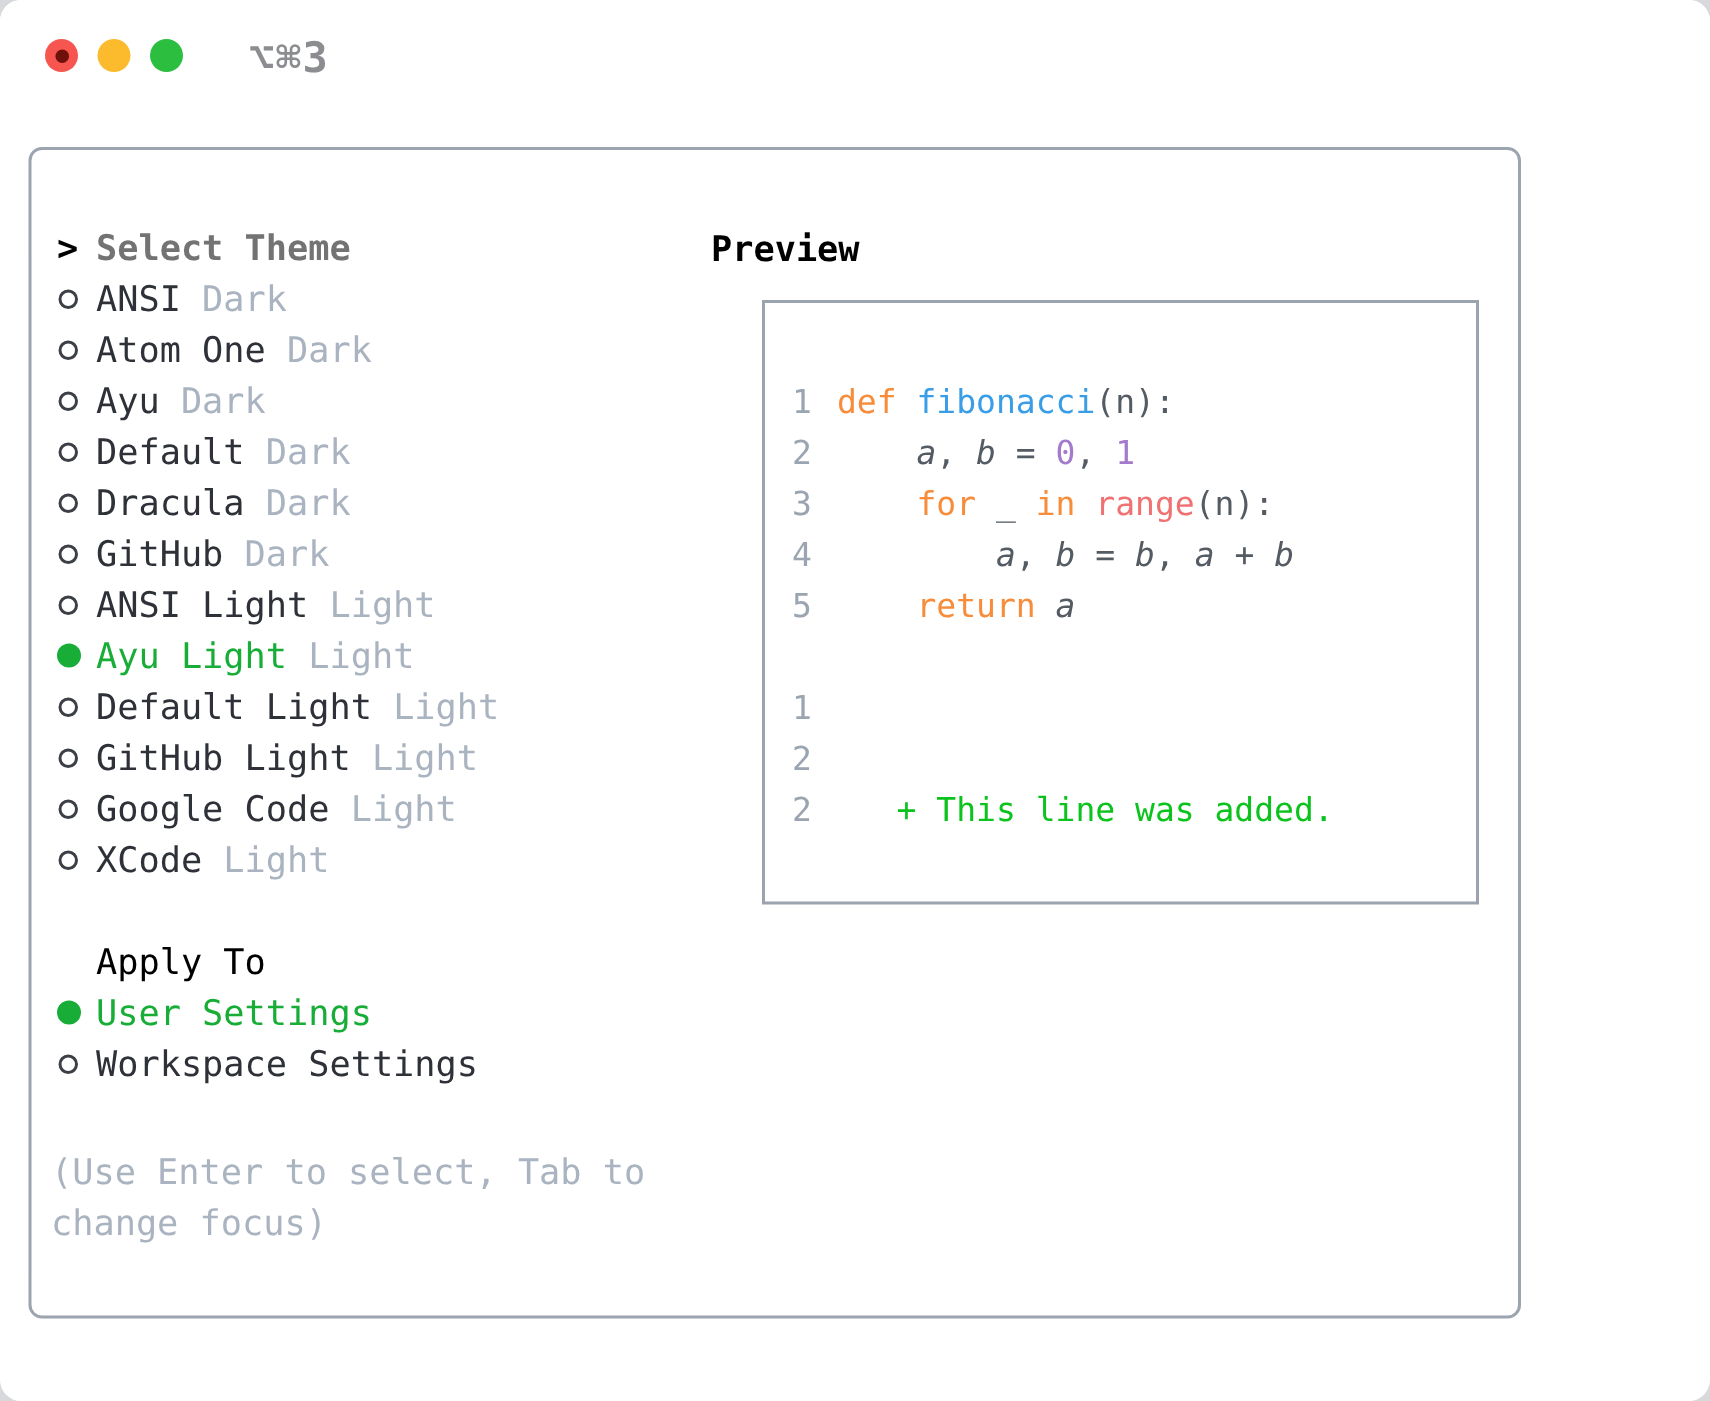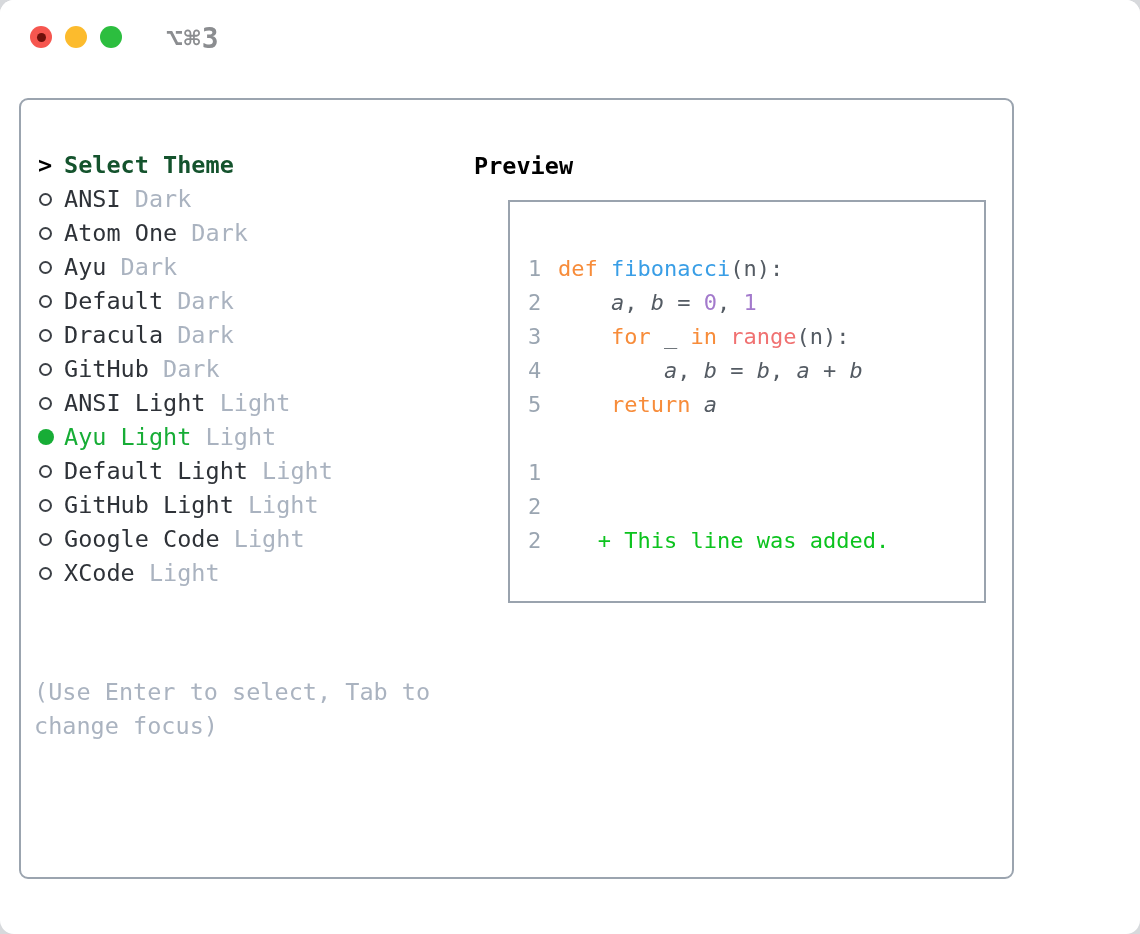--- a/index.html
+++ b/index.html
@@ -29,27 +29,27 @@
     border: 2px solid #9ba4af; border-radius: 9px; background: #fff;
   }
   
   .left-col { position: absolute; left: 17px; top: 48px; width: 445px; }
   .row { display: flex; align-items: center; height: 34px; font-size: 23.5px; white-space: pre; }
   .row.spacer { height: 34px; }
   .marker-col { width: 26px; display: flex; align-items: center; flex: none; }
   .arrow { color: #000; font-weight: bold; font-size: 23.5px; }
   .circle-outline { width: 13px; height: 13px; border: 2px solid #3c4046; border-radius: 50%; margin-left: 1px; }
   .circle-filled  { width: 16px; height: 16px; border-radius: 50%; background: var(--selected-green); }
-  .heading-text { color: #14532d; font-weight: bold; }
+  .heading-text { color: #737373; font-weight: bold; }
   .item-name { color: #2e3238; text-align: center; }
   .item-name.selected { color: var(--selected-green); }
   .item-variant { color: var(--muted-gray); text-align: right; }
   .apply-heading-text { color: #000; }
   .hint {
-    margin-left: -4px; margin-top: 17px; width: 420px;
+    margin-left: -4px; margin-top: 4px; width: 420px;
     color: var(--muted-gray); font-size: 23.5px; line-height: 34px;
   }
   
   .preview-heading {
     position: absolute; left: 453px; top: 49px; height: 34px;
     display: flex; align-items: center;
     font-size: 23.5px; font-weight: bold; color: #000;
   }
   .preview-box {
     position: absolute; left: 487px; top: 100px; width: 478px; height: 403px;
@@ -100,21 +100,29 @@
           <div class="row"><span class="marker-col"><span class="circle-outline"></span></span><span class="item-name">ANSI Light</span><span class="item-variant"> Light</span></div>
           <div class="row"><span class="marker-col"><span class="circle-filled"></span></span><span class="item-name selected">Ayu Light</span><span class="item-variant"> Light</span></div>
           <div class="row"><span class="marker-col"><span class="circle-outline"></span></span><span class="item-name">Default Light</span><span class="item-variant"> Light</span></div>
           <div class="row"><span class="marker-col"><span class="circle-outline"></span></span><span class="item-name">GitHub Light</span><span class="item-variant"> Light</span></div>
           <div class="row"><span class="marker-col"><span class="circle-outline"></span></span><span class="item-name">Google Code</span><span class="item-variant"> Light</span></div>
           <div class="row"><span class="marker-col"><span class="circle-outline"></span></span><span class="item-name">XCode</span><span class="item-variant"> Light</span></div>
         </div>
 
       <div class="row spacer"></div>
 
+      <div class="row">
+        <span class="marker-col"></span>
+        <span class="apply-heading-text">Apply To</span>
+      </div>
 
+      <div id="apply-list">
+          <div class="row"><span class="marker-col"><span class="circle-filled"></span></span><span class="item-name selected">User Settings</span></div>
+          <div class="row"><span class="marker-col"><span class="circle-outline"></span></span><span class="item-name">Workspace Settings</span></div>
+        </div>
 
       <div class="row spacer"></div>
 
       <div class="hint">(Use Enter to select, Tab to change focus)</div>
     </div>
 
     <div class="preview-heading">Preview</div>
 
     <div class="preview-box">
       <div class="code" id="code">

